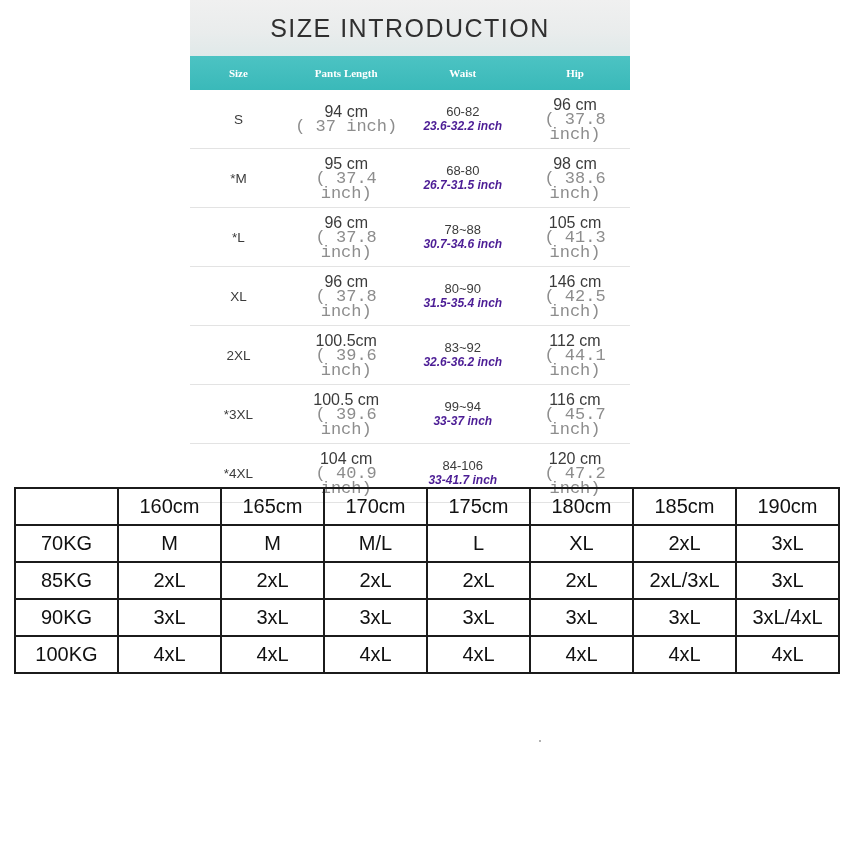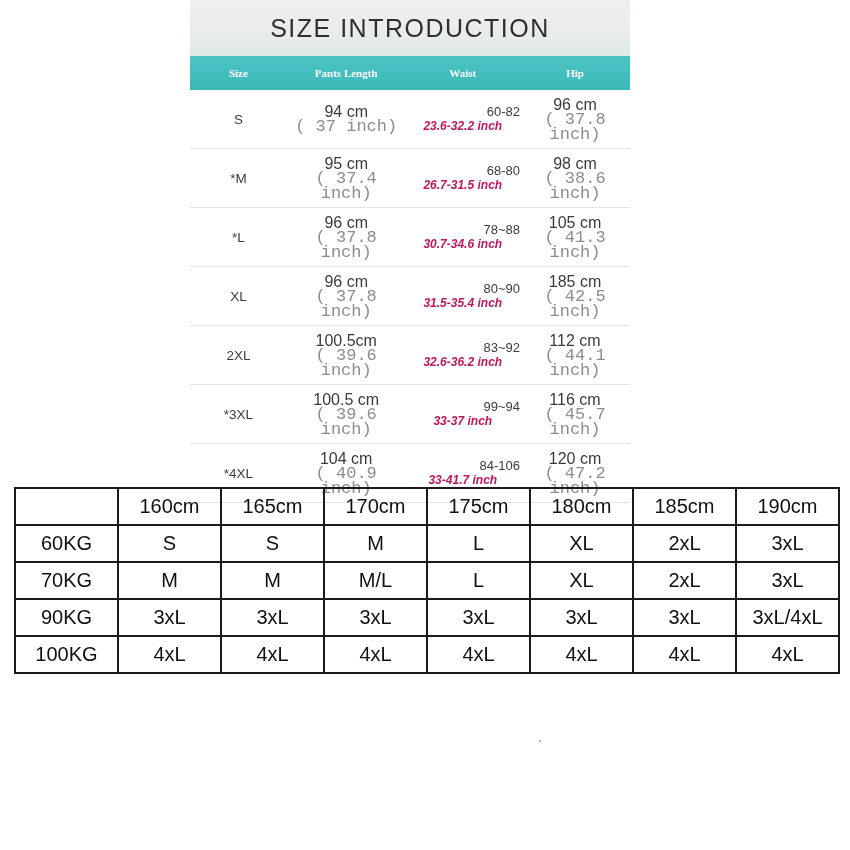--- a/index.html
+++ b/index.html
@@ -82,25 +82,24 @@
   .cell-sub {
     font-size: 17px;
     color: #8d8d8d;
     line-height: 15px;
     font-family: Liberation Mono, monospace;
   }
   .cell-waist-main {
     font-size: 13px;
     color: #3b3b3b;
     line-height: 15px;
-    text-align: right;
   }
   .cell-waist-sub {
     font-size: 12px;
-    color: #be185d;
+    color: #4c1d95;
     font-style: italic;
     font-weight: bold;
     line-height: 15px;
   }
 
   
   .hw-wrap {
     position: absolute;
     left: 14px;
     top: 487px;
@@ -217,21 +216,21 @@
           <td class="cell-size">XL</td>
           <td>
             <div class="cell-main">96 cm</div>
             <div class="cell-sub">( 37.8 inch)</div>
           </td>
           <td>
             <div class="cell-waist-main">80~90</div>
             <div class="cell-waist-sub">31.5-35.4 inch</div>
           </td>
           <td>
-            <div class="cell-main">185 cm</div>
+            <div class="cell-main">146 cm</div>
             <div class="cell-sub">( 42.5 inch)</div>
           </td>
         </tr>
         <tr>
           <td class="cell-size">2XL</td>
           <td>
             <div class="cell-main">100.5cm</div>
             <div class="cell-sub">( 39.6 inch)</div>
           </td>
           <td>
@@ -296,40 +295,40 @@
           <th>165cm</th>
           <th>170cm</th>
           <th>175cm</th>
           <th>180cm</th>
           <th>185cm</th>
           <th>190cm</th>
         </tr>
       </thead>
       <tbody>
         <tr>
-          <th>60KG</th>
-          <td>S</td>
-          <td>S</td>
-          <td>M</td>
-          <td>L</td>
-          <td>XL</td>
-          <td>2xL</td>
-          <td>3xL</td>
-        </tr>
-        <tr>
           <th>70KG</th>
           <td>M</td>
           <td>M</td>
           <td>M/L</td>
           <td>L</td>
           <td>XL</td>
           <td>2xL</td>
           <td>3xL</td>
         </tr>
         <tr>
+          <th>85KG</th>
+          <td>2xL</td>
+          <td>2xL</td>
+          <td>2xL</td>
+          <td>2xL</td>
+          <td>2xL</td>
+          <td>2xL/3xL</td>
+          <td>3xL</td>
+        </tr>
+        <tr>
           <th>90KG</th>
           <td>3xL</td>
           <td>3xL</td>
           <td>3xL</td>
           <td>3xL</td>
           <td>3xL</td>
           <td>3xL</td>
           <td>3xL/4xL</td>
         </tr>
         <tr>

